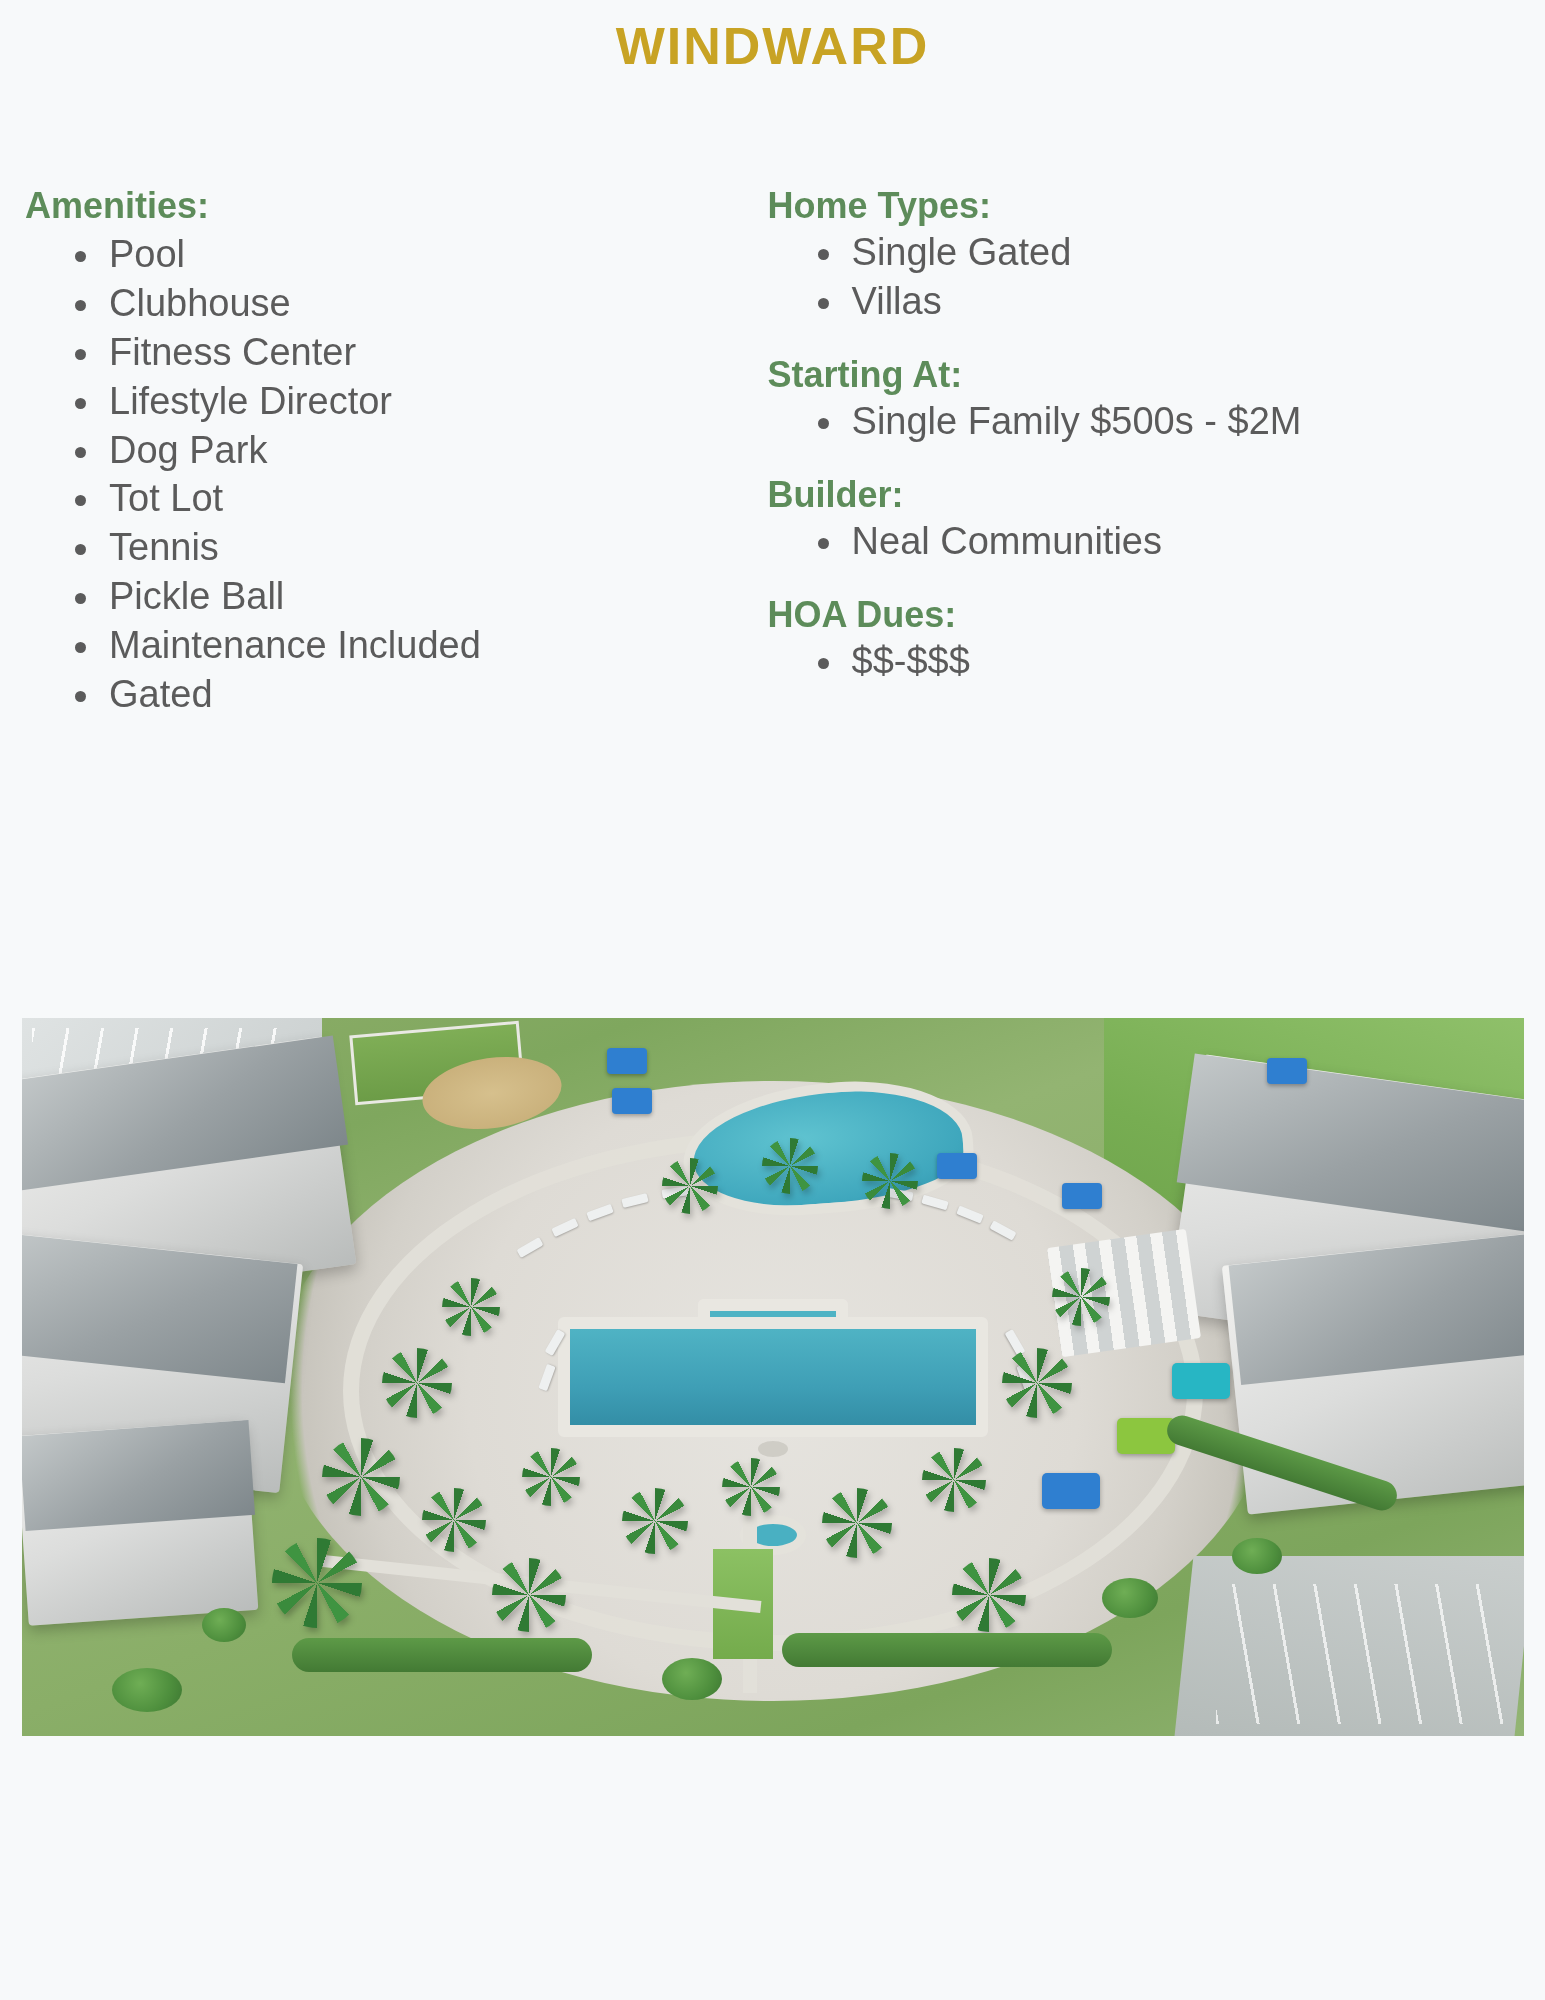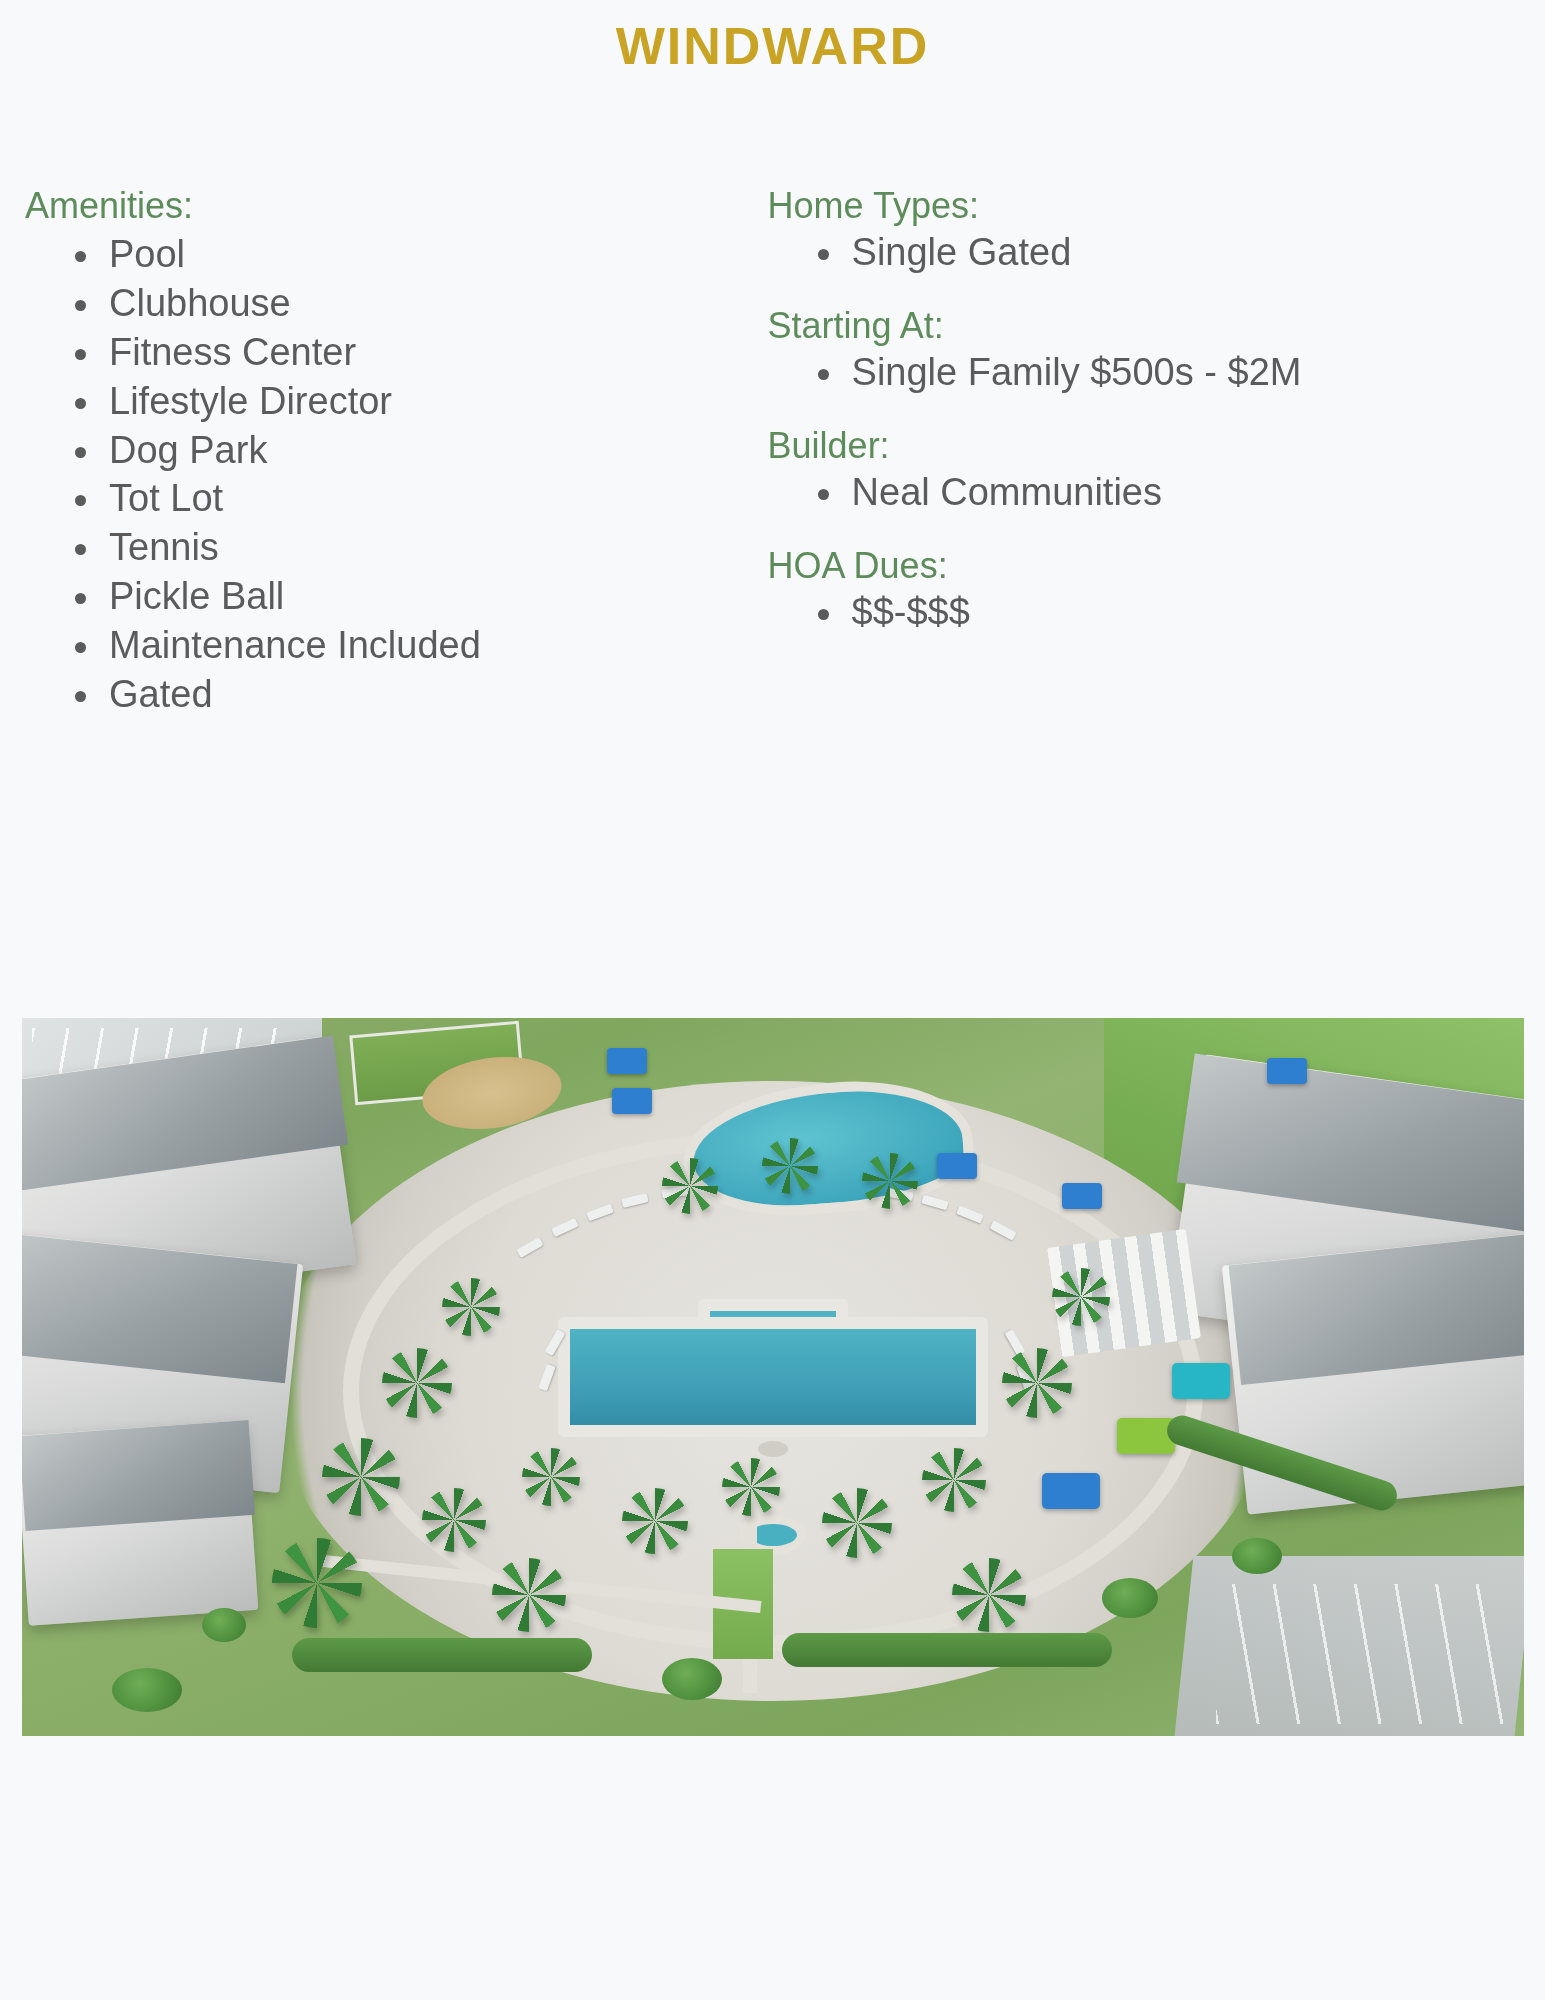--- a/index.html
+++ b/index.html
@@ -43,21 +43,21 @@
     padding-left: 5px;
   }
   .col-right {
     width: 780px;
     padding-left: 20px;
   }
   .section { margin-bottom: 28px; }
   .section:last-child { margin-bottom: 0; }
   .sec-head {
     font-size: 36px;
-    font-weight: normal;
+    font-weight: bold;
     color: #5d8c5a;
     margin: 0 0 2px 0;
     line-height: 1.25;
   }
   ul.items {
     list-style: none;
     margin: 0;
     padding: 0 0 0 42px;
   }
   ul.items li {
@@ -288,20 +288,21 @@
         </ul>
       </div>
     </div>
 
     <div class="col-right">
 
       <div class="section">
         <div class="sec-head">Home Types:</div>
         <ul class="items">
           <li>Single Gated</li>
+          <li>Villas</li>
         </ul>
       </div>
 
       <div class="section">
         <div class="sec-head">Starting At:</div>
         <ul class="items">
           <li>Single Family $500s - $2M</li>
         </ul>
       </div>
 

